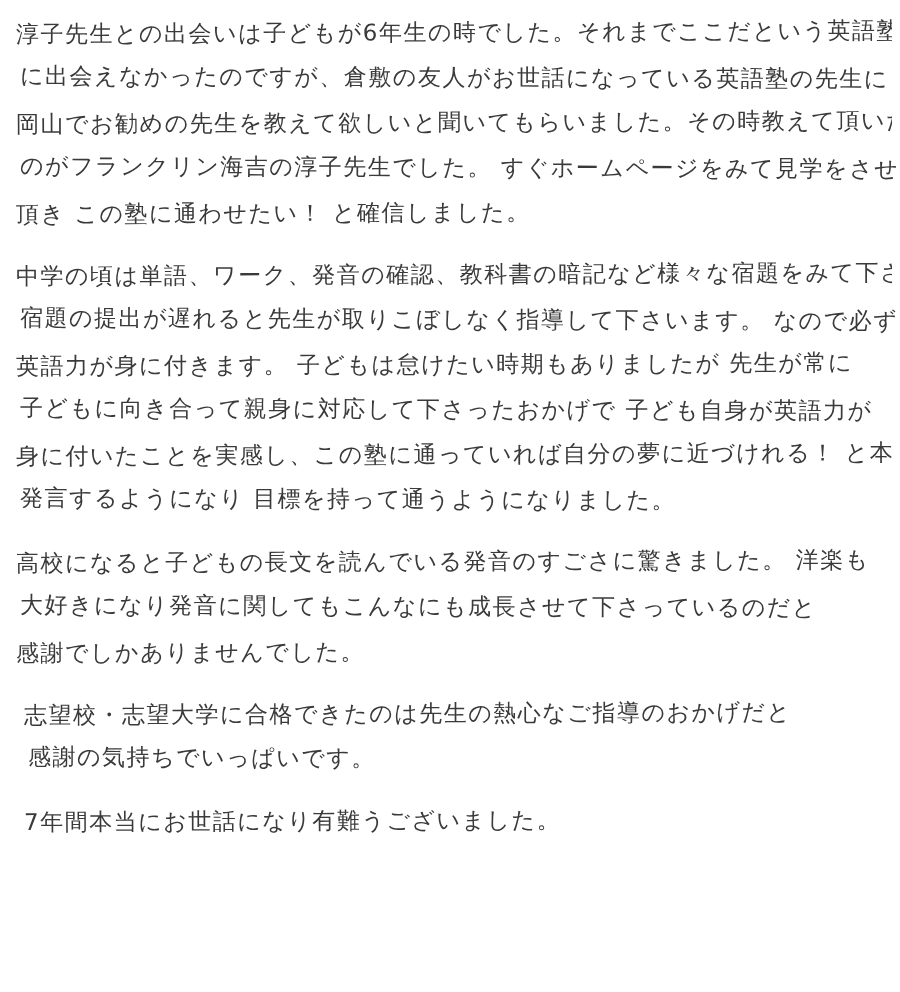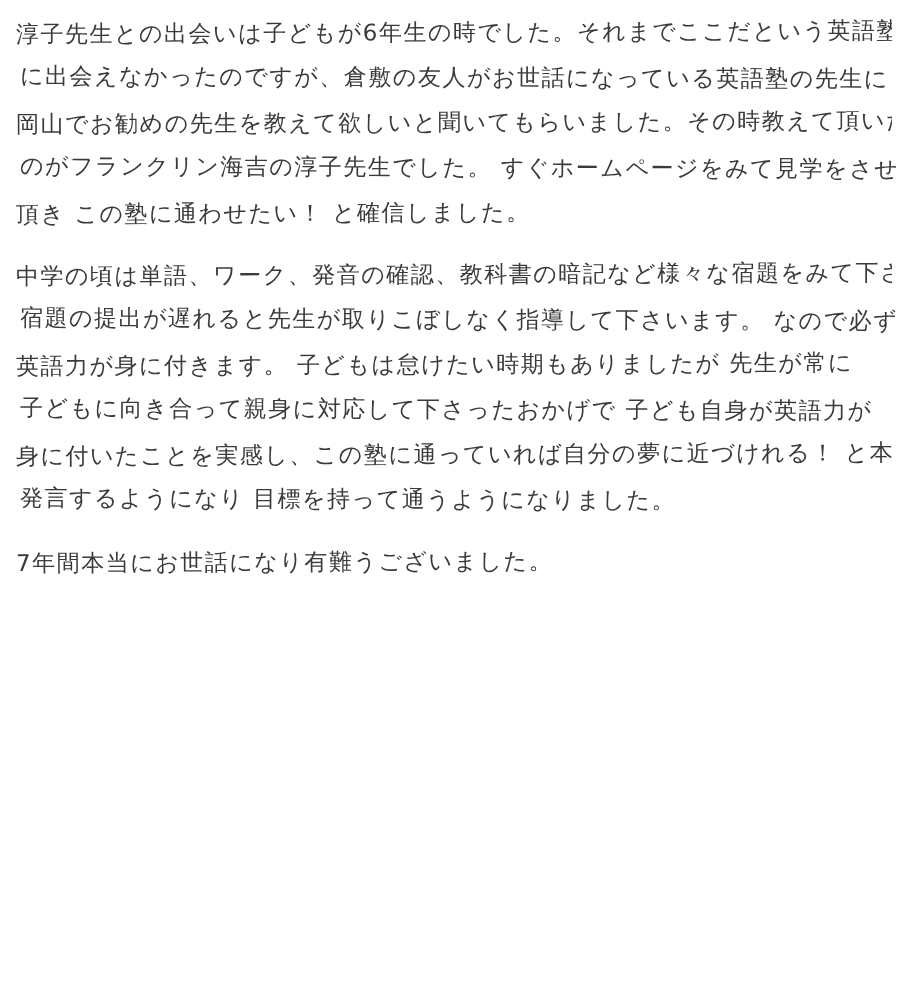--- a/index.html
+++ b/index.html
@@ -50,15 +50,24 @@
     </div>
     <div class="paragraph">
       <div class="line">中学の頃は単語、ワーク、発音の確認、教科書の暗記など様々な宿題をみて下さり</div>
       <div class="line">宿題の提出が遅れると先生が取りこぼしなく指導して下さいます。 なので必ず</div>
       <div class="line">英語力が身に付きます。 子どもは怠けたい時期もありましたが 先生が常に</div>
       <div class="line">子どもに向き合って親身に対応して下さったおかげで 子ども自身が英語力が</div>
       <div class="line">身に付いたことを実感し、この塾に通っていれば自分の夢に近づけれる！ と本人が</div>
       <div class="line">発言するようになり 目標を持って通うようになりました。</div>
     </div>
     <div class="paragraph">
+      <div class="line">高校になると子どもの長文を読んでいる発音のすごさに驚きました。 洋楽も</div>
+      <div class="line">大好きになり発音に関してもこんなにも成長させて下さっているのだと</div>
+      <div class="line">感謝でしかありませんでした。</div>
+    </div>
+    <div class="paragraph">
+      <div class="line">志望校・志望大学に合格できたのは先生の熱心なご指導のおかげだと</div>
+      <div class="line">感謝の気持ちでいっぱいです。</div>
+    </div>
+    <div class="paragraph">
       <div class="line">7年間本当にお世話になり有難うございました。</div>
     </div>
   </div>
 
 </body></html>

